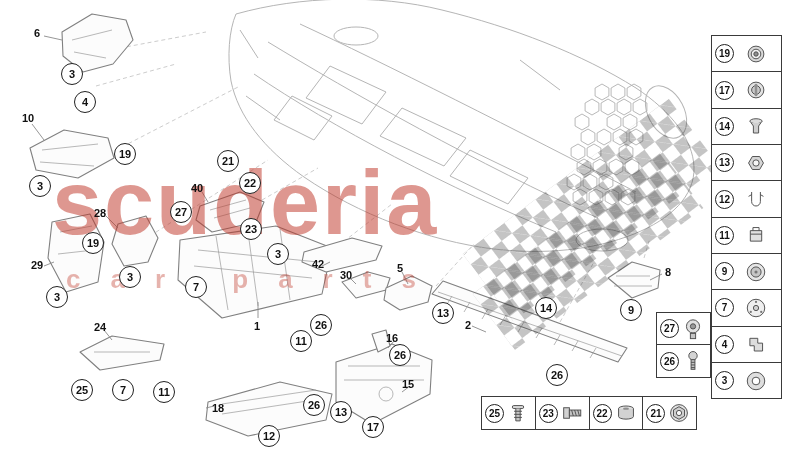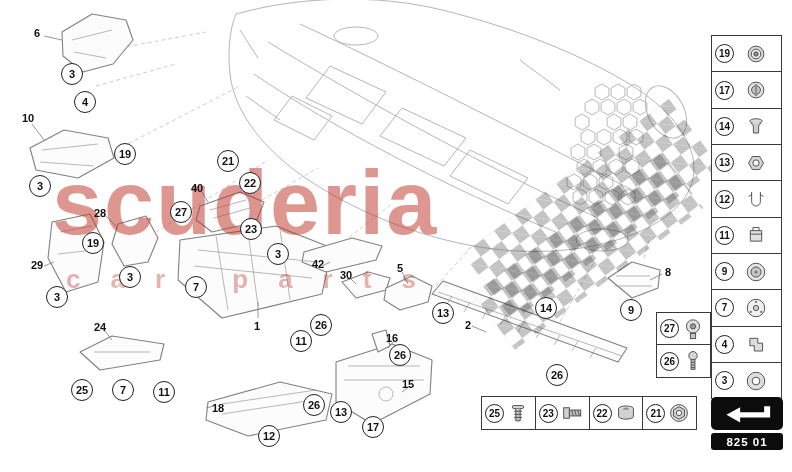--- a/index.html
+++ b/index.html
@@ -360,22 +360,14 @@
         <span class="cicon">
           <svg width="28" height="24" viewBox="0 0 32 26">
             <circle cx="16" cy="13" r="9.6" fill="#e2e2e2" stroke="#4f4f4f" stroke-width="1.1"></circle>
             <polygon points="16,5.8 22.3,9.4 22.3,16.6 16,20.2 9.7,16.6 9.7,9.4" fill="#cfcfcf" stroke="#4f4f4f" stroke-width="1.1"></polygon>
             <circle cx="16" cy="13" r="3" fill="#fafafa" stroke="#4f4f4f" stroke-width="1.1"></circle>
           </svg>
         </span>
       </div>
     </div>
 
-  <div class="badge">
-    <div class="badge-arrow">
-      <svg width="56" height="24" viewBox="0 0 64 28">
-          <path d="M52,5 L52,12 L24,12 L24,6 L8,15 L24,24 L24,18 L59,18 L59,5 Z" fill="#fff"></path>
-        </svg>
-    </div>
-    <div class="badge-code">825 01</div>
-  </div>
 
 </div>
 
 </body></html>

